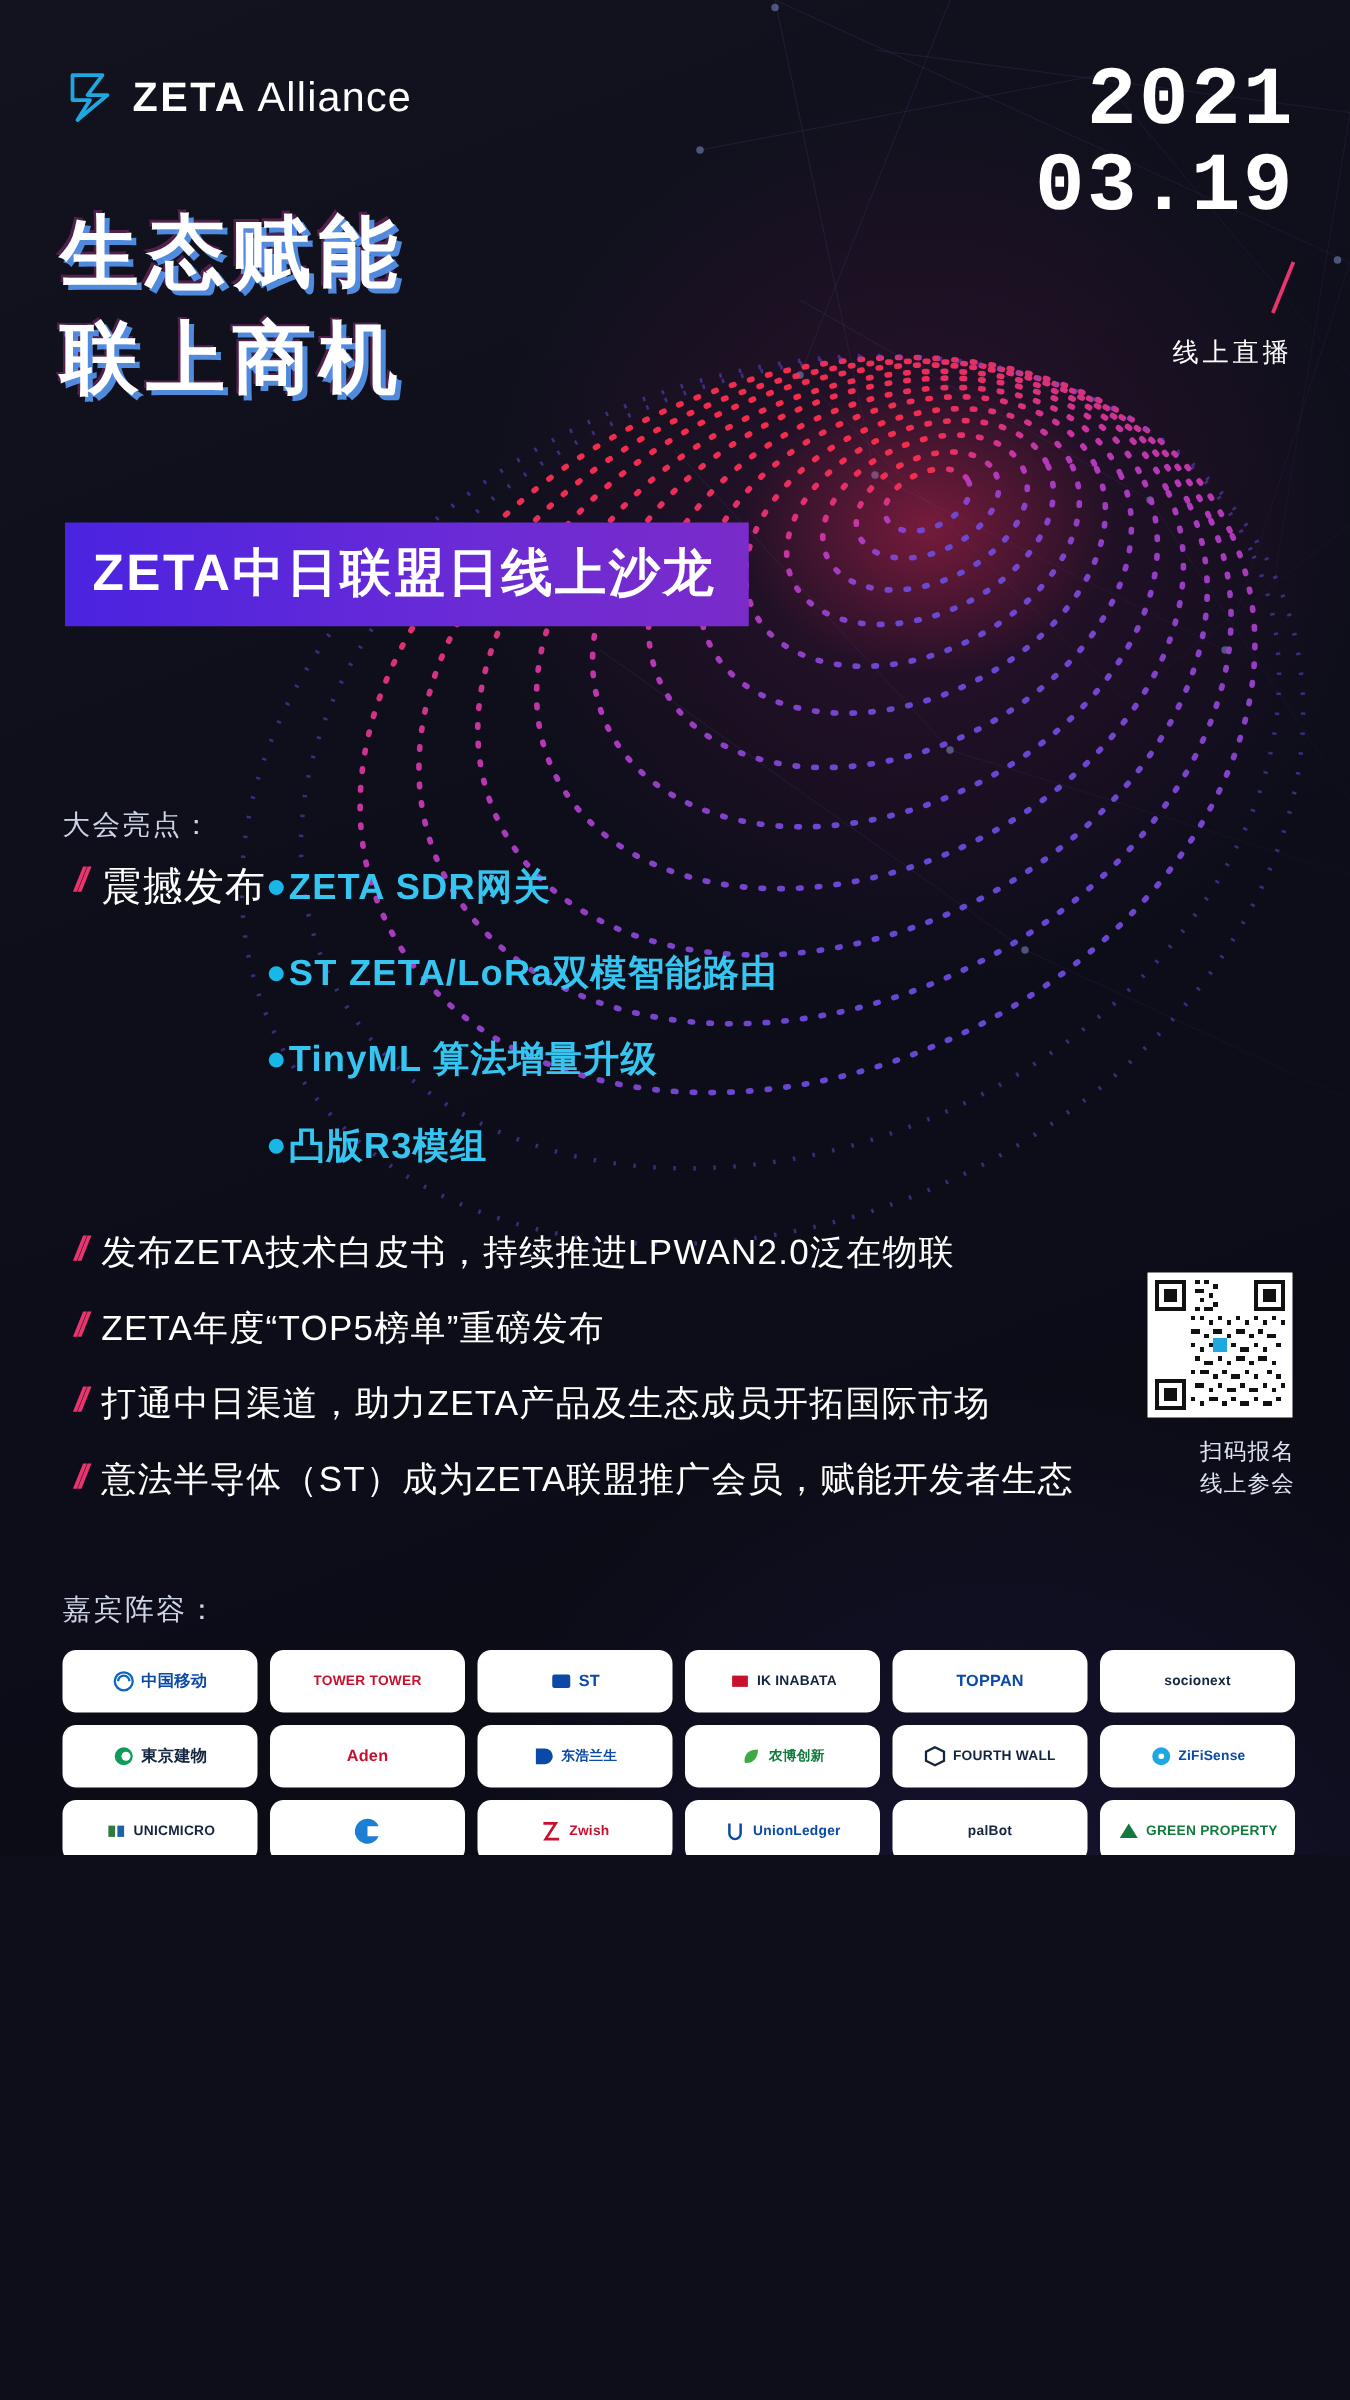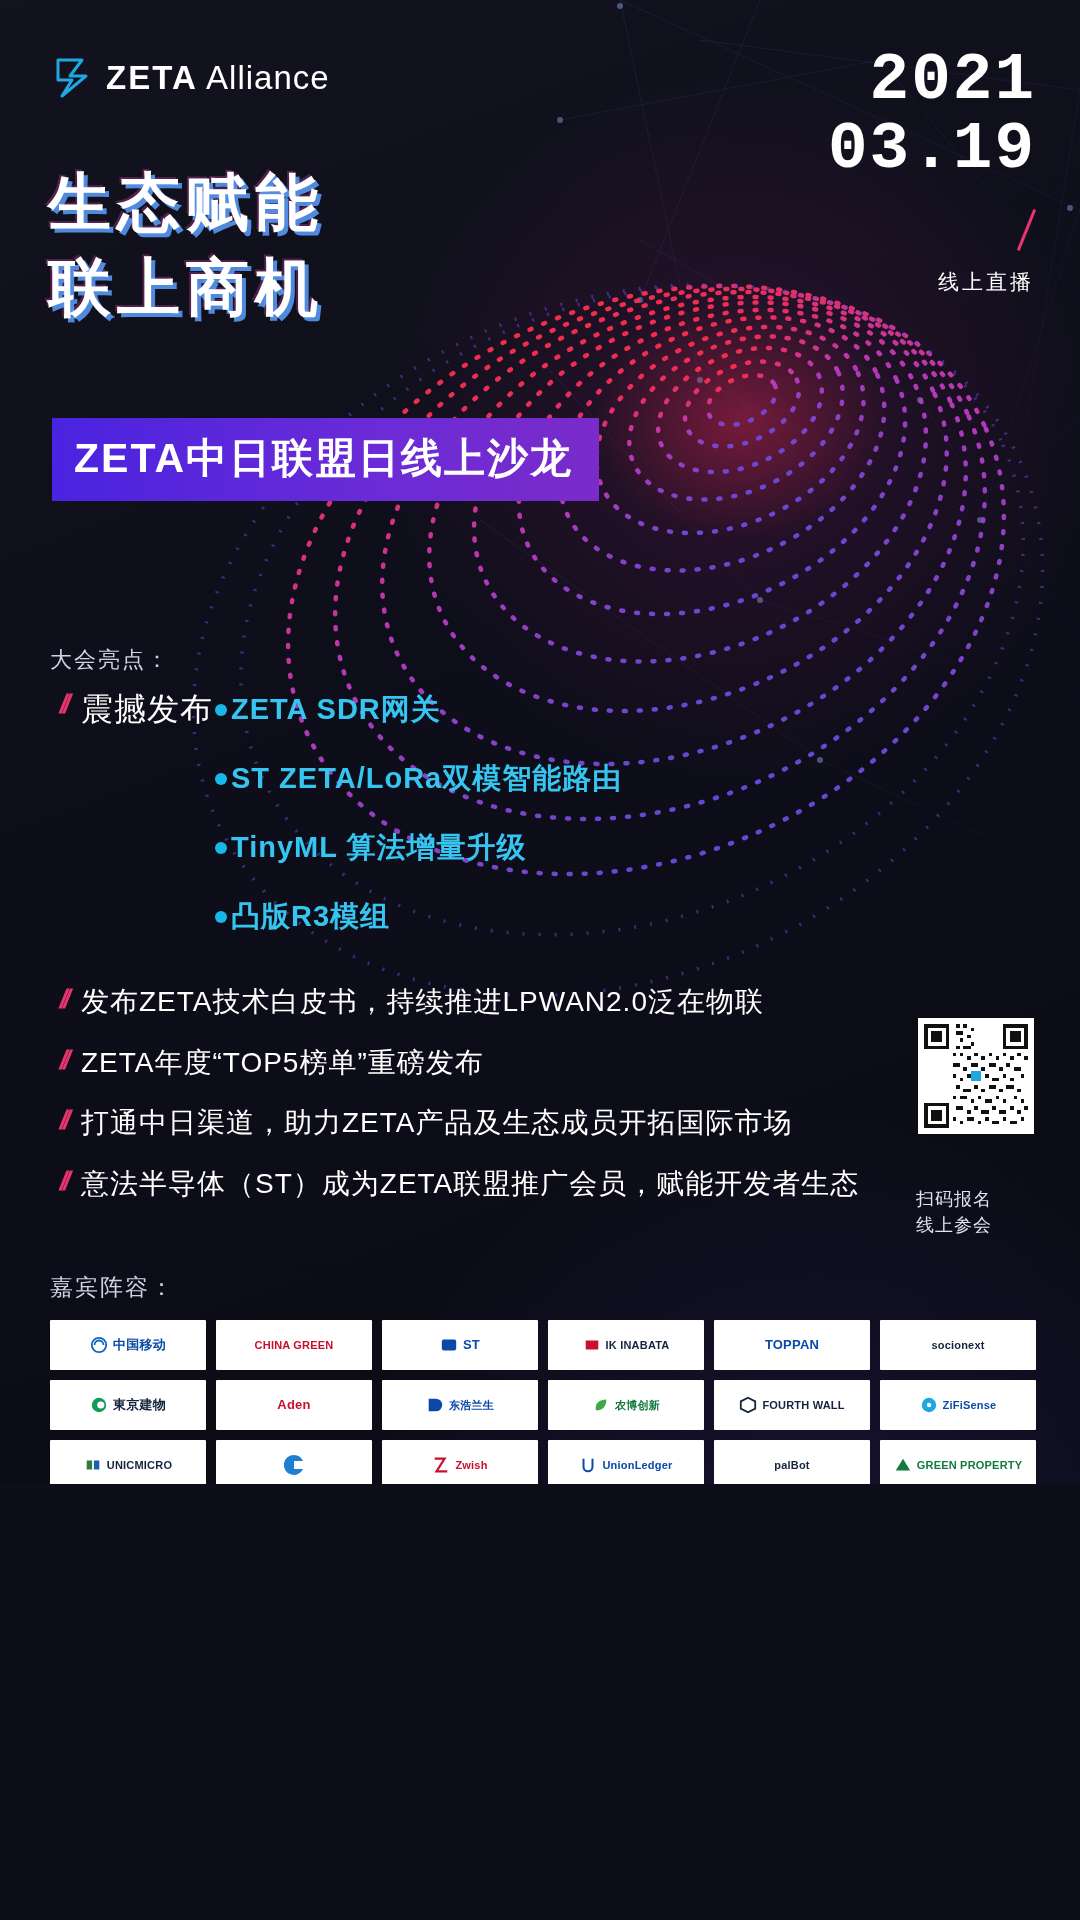--- a/index.html
+++ b/index.html
@@ -103,37 +103,37 @@
   }
   .points .hl-text { font-size:28px; }
 
   
   .qr-box {
     position:absolute; right:46px; top:1018px;
     width:116px; height:116px; background:#ffffff; padding:6px;
   }
   .qr-caption {
     position:absolute; right:44px; top:1148px;
-    width:120px; text-align:left;
-    font-size:18px; line-height:1.45; color:#dfe3f2; letter-spacing:1px;margin-top:38px;
+    width:120px; text-align:right;
+    font-size:18px; line-height:1.45; color:#dfe3f2; letter-spacing:1px;
   }
 
   
   .guests-label {
     position:absolute; left:50px; top:1272px;
     font-size:23px; color:#cfd3e6; letter-spacing:2px;
   }
   .logo-grid {
     position:absolute; left:50px; top:1320px;
     width:985px;
     display:grid; grid-template-columns:repeat(6, 156px);
     gap:10px 10px;
   }
   .logo-card {
-    height:50px; background:#ffffff; border-radius:1px;
+    height:50px; background:#ffffff; border-radius:11px;
     display:flex; align-items:center; justify-content:center;
     padding:4px 6px;
   }
   .logo-card span {
     font-size:13px; font-weight:700; color:#0d2a4a;
     text-align:center; line-height:1.12; letter-spacing:0.2px;
     white-space:nowrap; overflow:hidden; text-overflow:ellipsis; max-width:100%;
   }
   .logo-card.small span { font-size:11px; }
   .logo-card.red span { color:#c8102e; }
@@ -404,21 +404,21 @@
         <svg class="glyph" viewBox="0 0 20 20">
             <circle cx="10" cy="10" r="8" fill="none" stroke="#0a66c2" stroke-width="2"></circle>
             <path d="M5 10a5 5 0 0 1 10 0" fill="none" stroke="#0a66c2" stroke-width="2"></path>
           </svg>
         <span>中国移动</span>
       </div>
     </div>
 
     <div class="logo-card red small">
       <div class="card-inner">
-        <span>CHINA GREEN</span>
+        <span>TOWER TOWER</span>
       </div>
     </div>
 
     <div class="logo-card blue">
       <div class="card-inner">
         <svg class="glyph" viewBox="0 0 20 20">
             <rect x="2" y="4" width="16" height="12" rx="2" fill="#0a49a8"></rect>
           </svg>
         <span>ST</span>
       </div>

